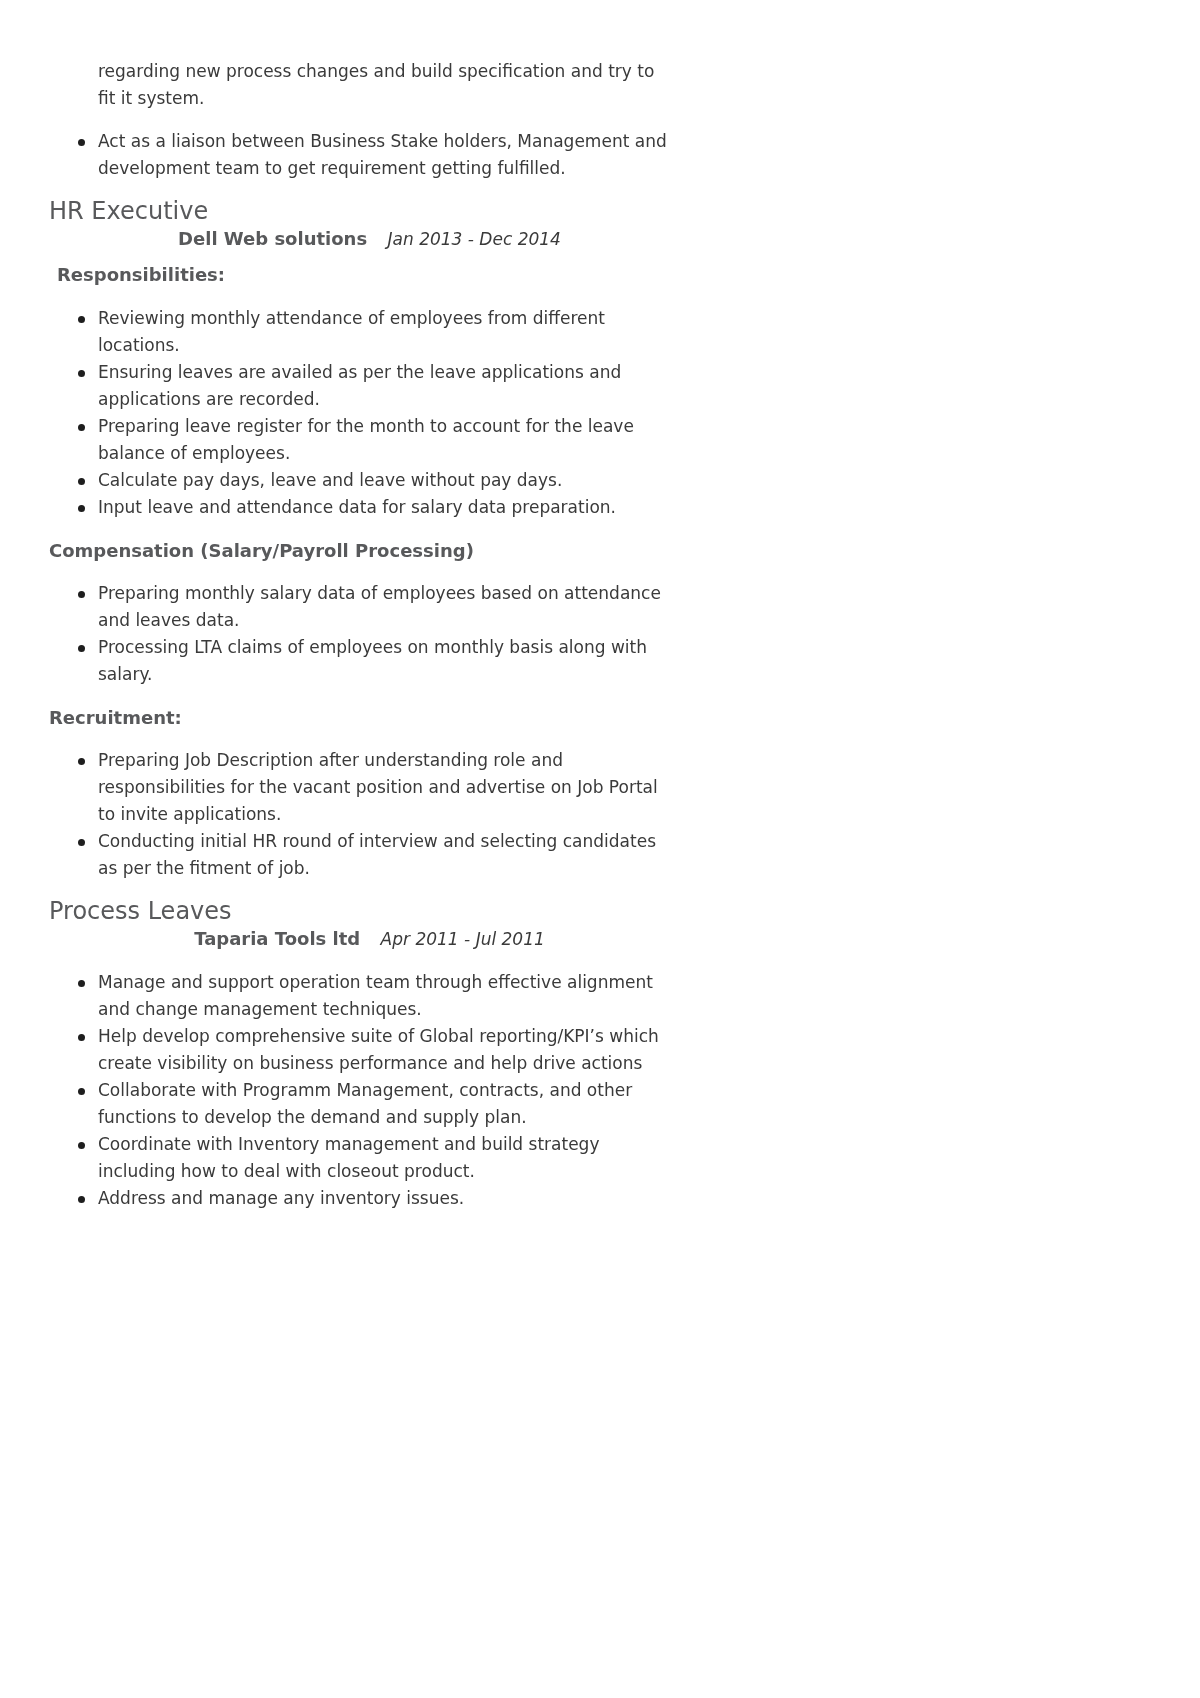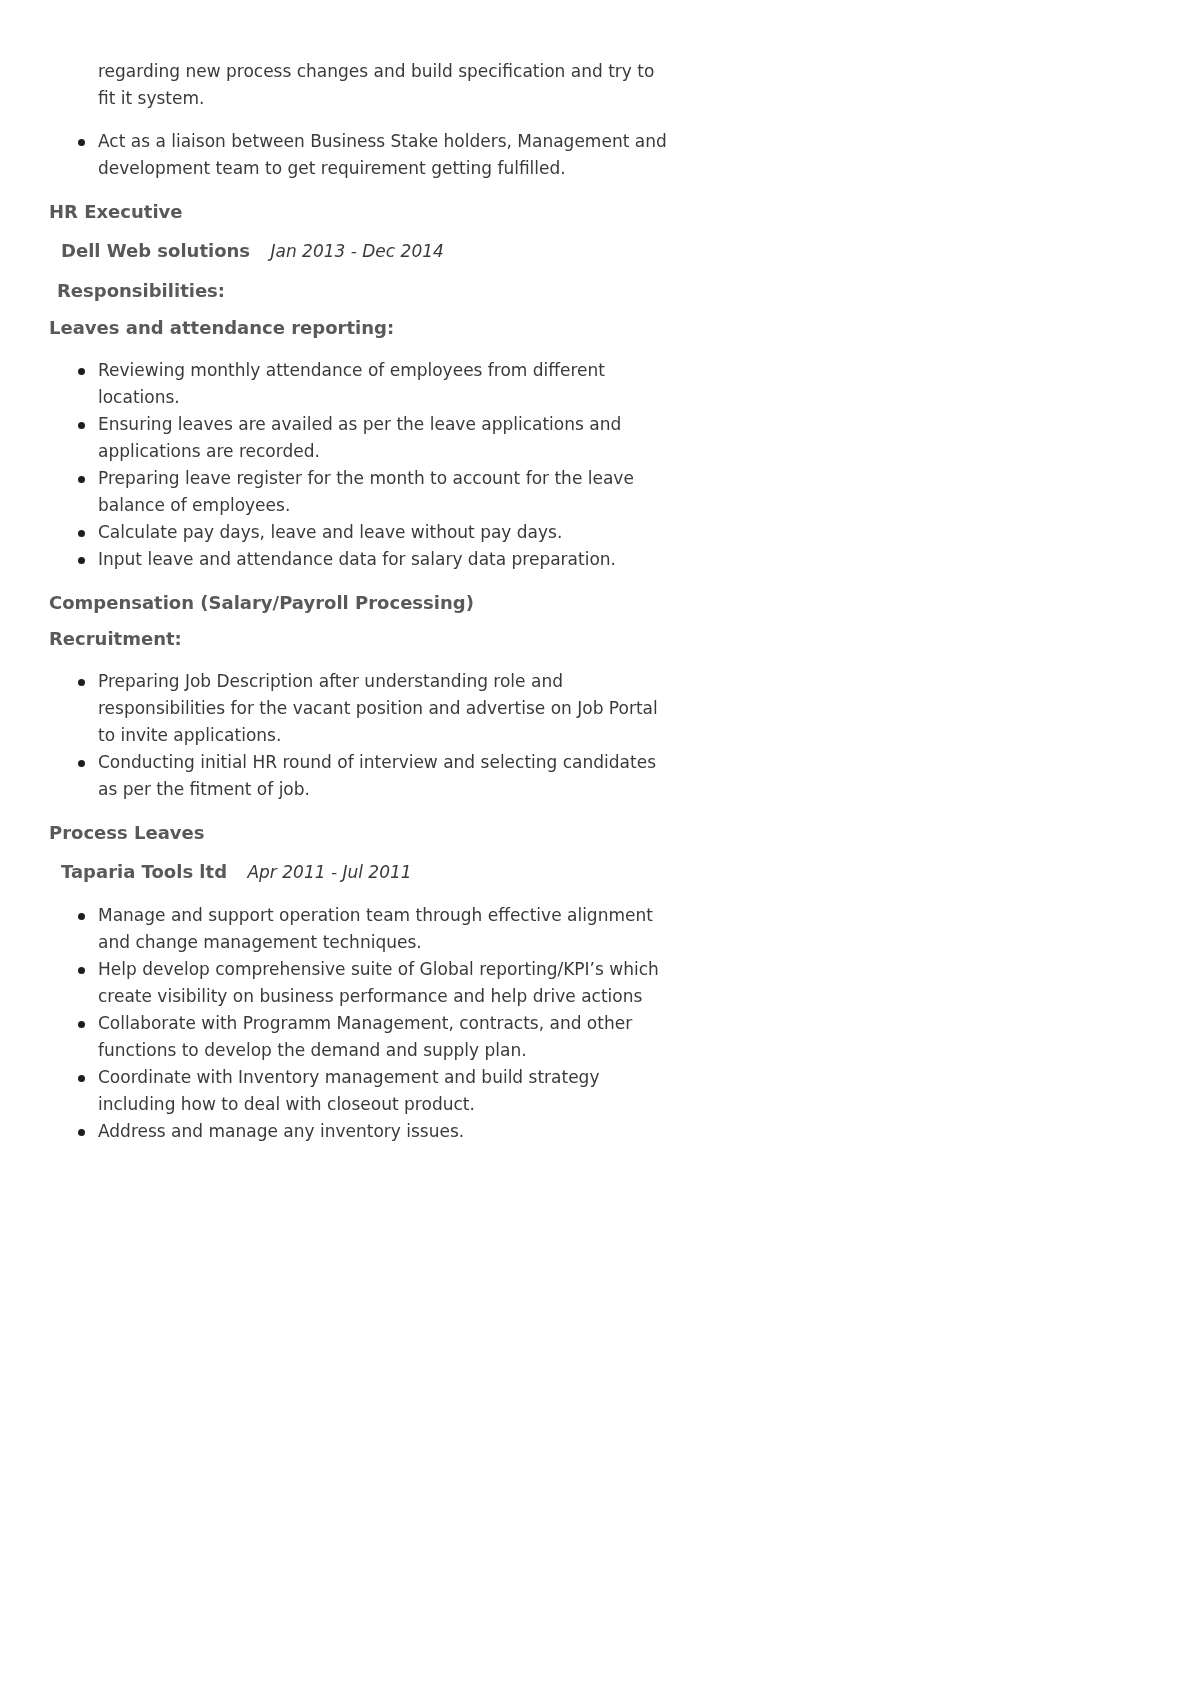--- a/index.html
+++ b/index.html
@@ -43,26 +43,26 @@
     top: 10.5px;
     width: 7px;
     height: 7px;
     border-radius: 50%;
     background: #1e1e1e;
   }
   
   .job { margin-top: 11px; }
   .job-title {
     margin: 0;
-    font-size: 18px;
+    font-size: 24px;
     line-height: 27px;
-    font-weight: 700;
+    font-weight: 400;
     color: #58595b;
   }
-  .company-line { margin: 12px; line-height: 27px; }
+  .company-line { margin: 0; line-height: 27px; text-align: center; }
   .company {
     font-weight: 700;
     font-size: 18px;
     color: #58595b;
   }
   .dates {
     font-style: italic;
     font-weight: 400;
     font-size: 17px;
     color: #3a3a3a;
@@ -97,30 +97,33 @@
   </section>
 
   <section class="job">
     <h3 class="job-title">HR Executive</h3>
     <p class="company-line">
       <span class="company">Dell Web solutions</span>
       <span class="dates">Jan 2013 - Dec 2014</span>
     </p>
     <p class="resp-label">Responsibilities:</p>
 
-    <h4 class="sub-heading">Leaves and attendance reporting:</h4>
     <ul class="bullets">
       <li>Reviewing monthly attendance of employees from different locations.</li>
       <li>Ensuring leaves are availed as per the leave applications and applications are recorded.</li>
       <li>Preparing leave register for the month to account for the leave balance of employees.</li>
       <li>Calculate pay days, leave and leave without pay days.</li>
       <li>Input leave and attendance data for salary data preparation.</li>
     </ul>
 
     <h4 class="sub-heading">Compensation (Salary/Payroll Processing)</h4>
+    <ul class="bullets">
+      <li>Preparing monthly salary data of employees based on attendance and leaves data.</li>
+      <li>Processing LTA claims of employees on monthly basis along with salary.</li>
+    </ul>
 
     <h4 class="sub-heading">Recruitment:</h4>
     <ul class="bullets">
       <li>Preparing Job Description after understanding role and responsibilities for the vacant position and advertise on Job Portal to invite applications.</li>
       <li>Conducting initial HR round of interview and selecting candidates as per the fitment of job.</li>
     </ul>
   </section>
 
   <section class="job">
     <h3 class="job-title">Process Leaves</h3>

